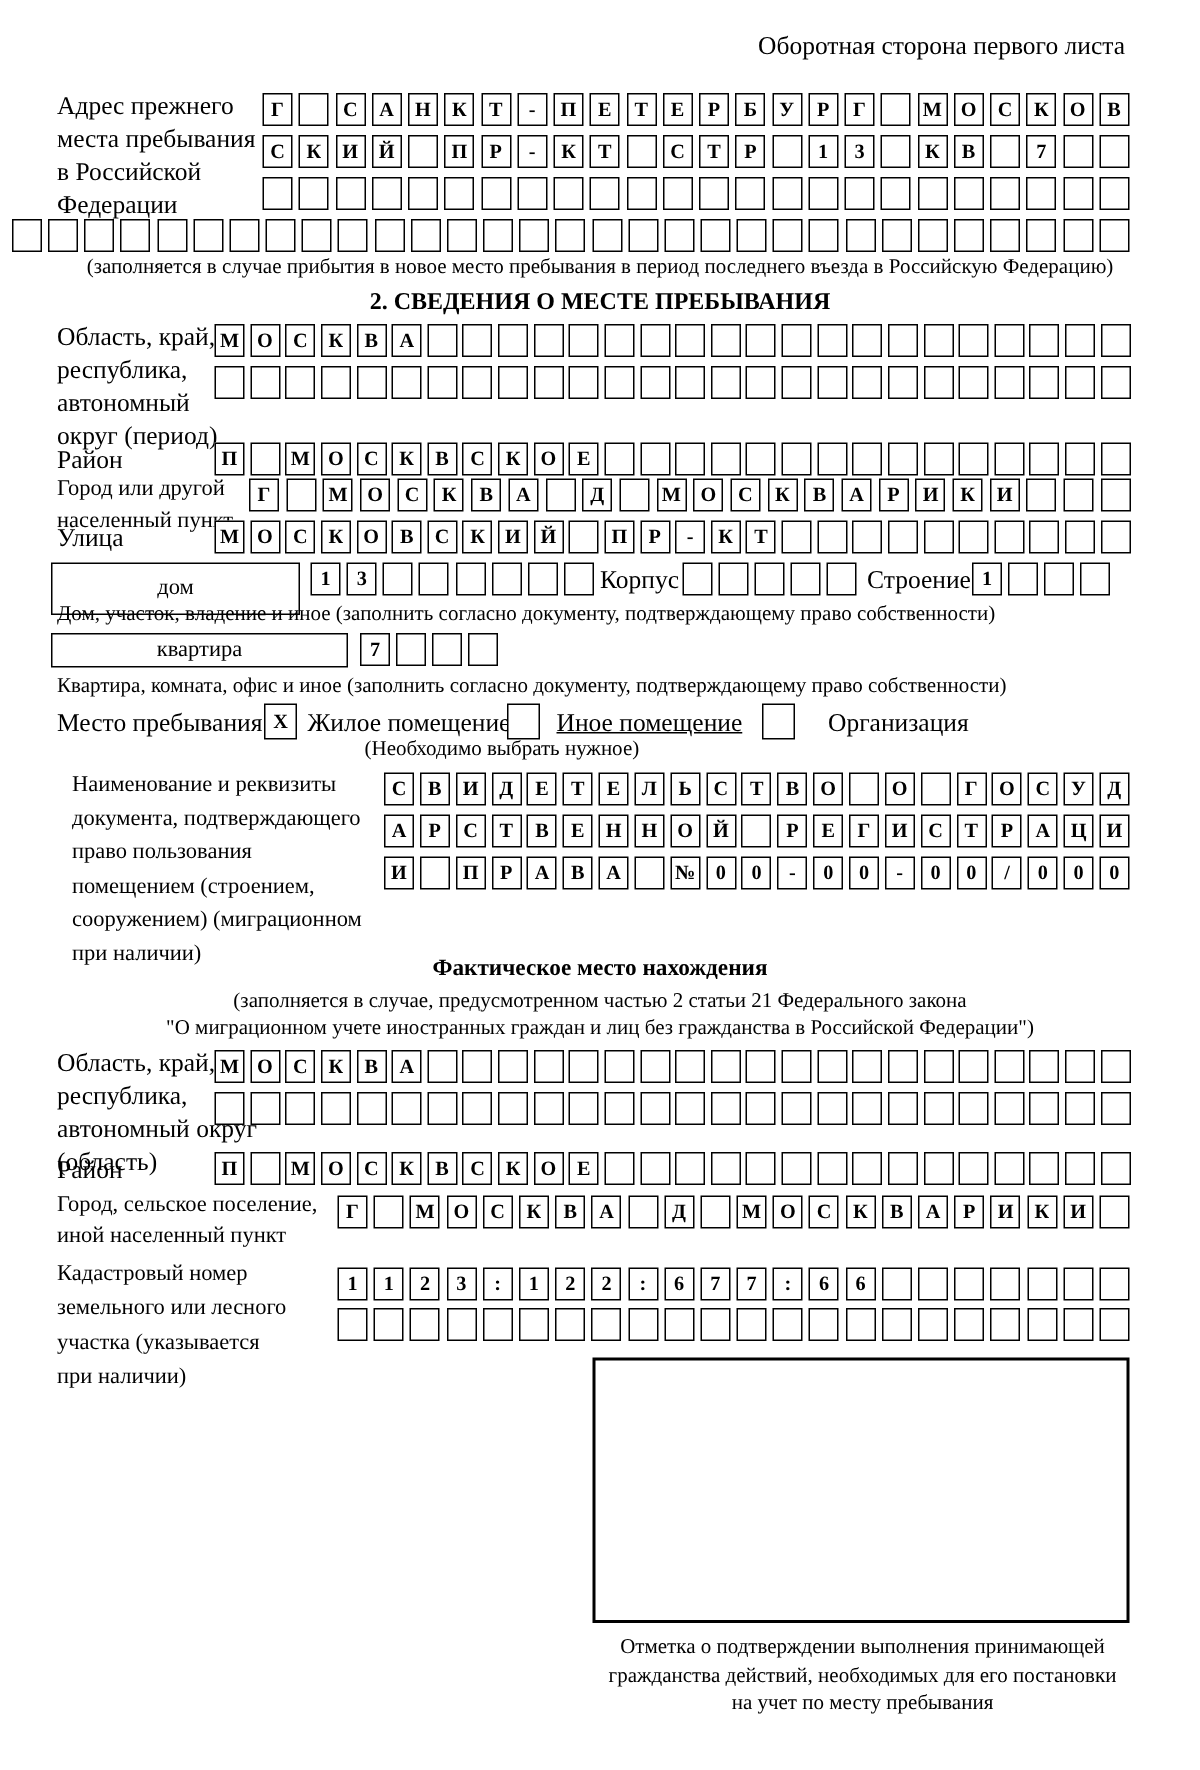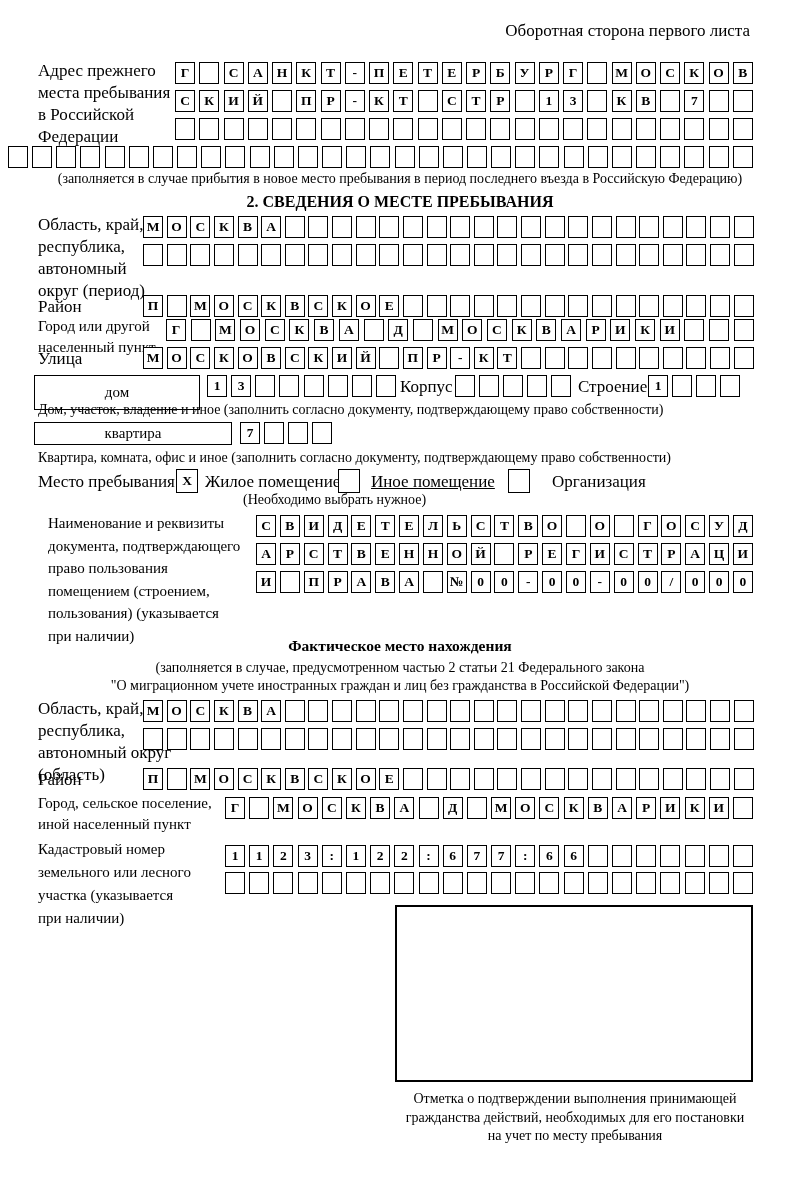--- a/index.html
+++ b/index.html
@@ -340,21 +340,21 @@
 <div class="abs lbl" style="left:371px;top:471px;text-decoration:underline;">Иное помещение</div>
 <div class="abs cell" style="left:508px;top:469px;width:22px;height:24px;"></div>
 <div class="abs lbl" style="left:552px;top:471px;">Организация</div>
 <div class="abs note" style="left:243px;top:492px;">(Необходимо выбрать нужное)</div>
 
 <div class="abs" style="left:48px;top:512px;width:215px;font-size:15px;line-height:22.5px;">
     <div>Наименование и реквизиты</div>
     <div>документа, подтверждающего</div>
     <div>право пользования</div>
     <div>помещением (строением,</div>
-    <div>пользования) (указывается</div>
+    <div>сооружением) (миграционном</div>
     <div>при наличии)</div>
   </div>
 <div class="abs grid" style="left:256px;top:515px;width:497px;">
     <span class="cell">С</span>
     <span class="cell">В</span>
     <span class="cell">И</span>
     <span class="cell">Д</span>
     <span class="cell">Е</span>
     <span class="cell">Т</span>
     <span class="cell">Е</span>

